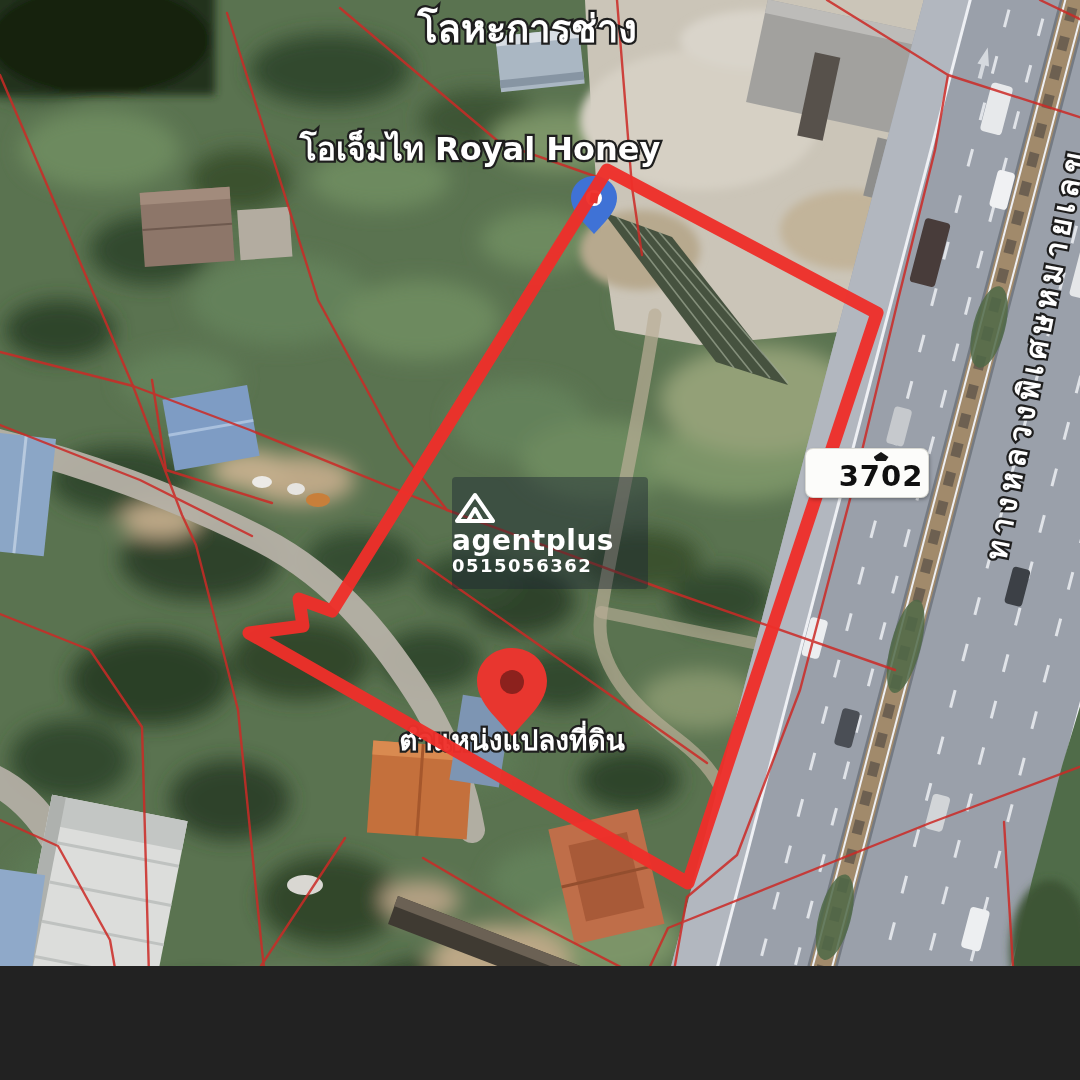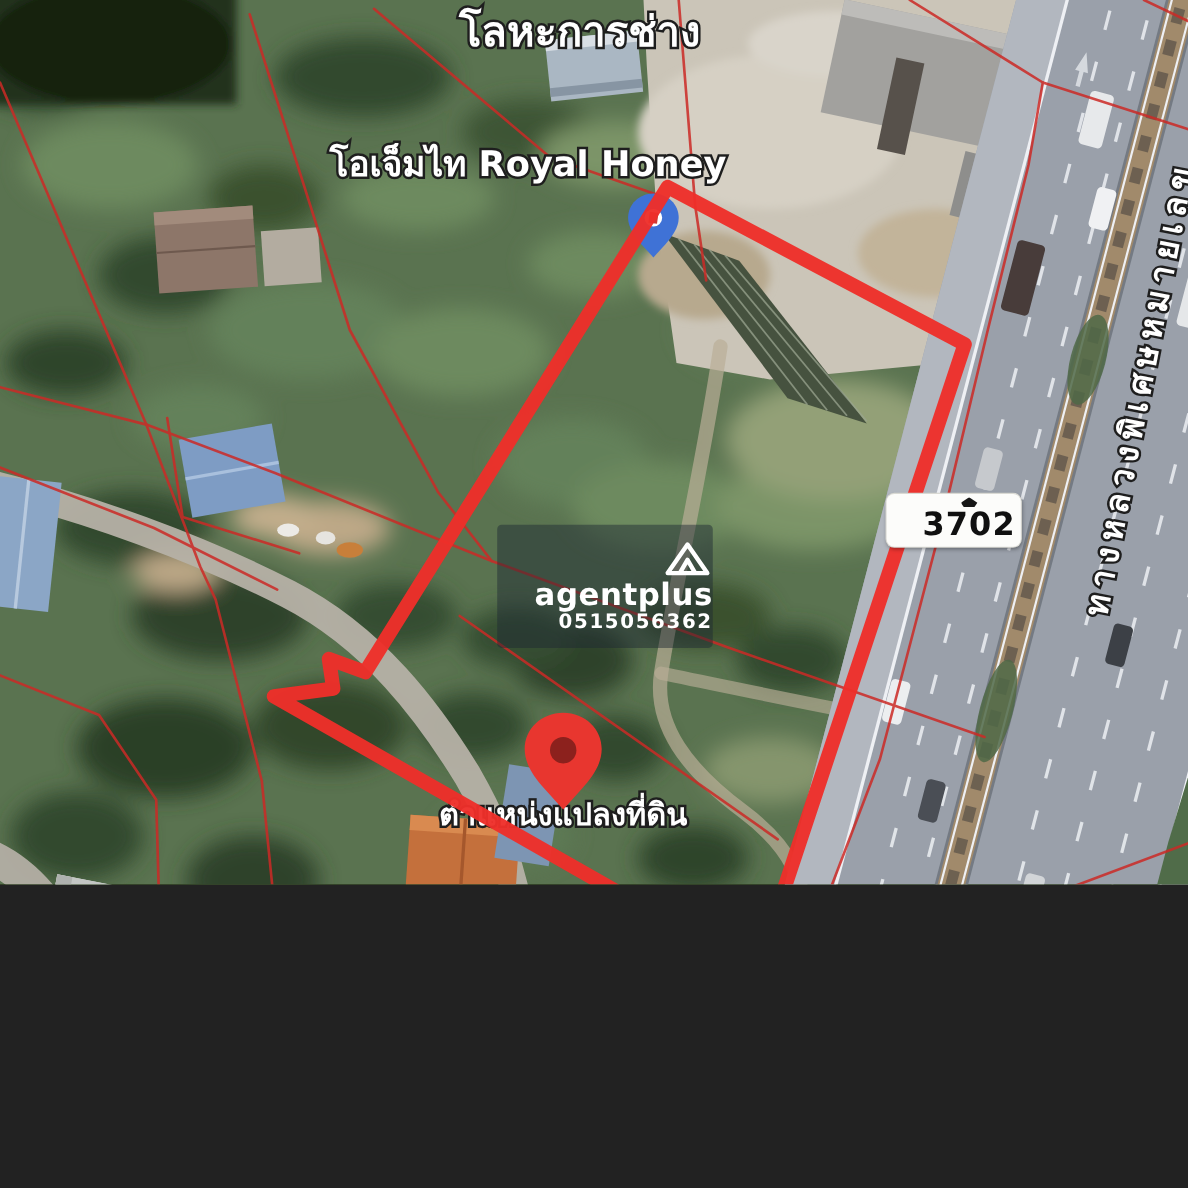--- a/index.html
+++ b/index.html
@@ -1,31 +1,31 @@
 <!DOCTYPE html>
 <html><head>
 <meta charset="utf-8">
 <style>
   html,body{margin:0;padding:0;background:#222;}
-  #app{position:relative;width:1080px;height:804px;overflow:hidden;background:#4d7c0f;
+  #app{position:relative;width:1080px;height:966px;overflow:hidden;background:#0369a1;
        font-family:"DejaVu Sans",sans-serif;}
   #map-art{position:absolute;left:0;top:0;z-index:1;}
   .maplabel{font-family:"DejaVu Sans",sans-serif;font-weight:700;fill:#ffffff;
             stroke:#1e1e1e;stroke-width:4.5px;paint-order:stroke;text-anchor:middle;}
   .overlay{position:absolute;z-index:6;}
   
   #route-shield{left:806px;top:449px;width:94px;height:48px;background:#fcfcfa;
     border-radius:7px;box-shadow:0 0 0 1px #d9d9d3,1px 2px 4px rgba(0,0,0,.4);
     display:flex;flex-direction:column;align-items:center;justify-content:flex-start;padding-left:28px;}
   #shield-crest{width:15px;height:9px;margin-top:3px;background:#161616;
     clip-path:polygon(50% 0,100% 55%,82% 100%,18% 100%,0 55%);}
   #shield-number{font-size:29px;font-weight:700;color:#101010;letter-spacing:1px;line-height:1.1;}
   
   #watermark{left:452px;top:477px;width:196px;height:112px;background:rgba(30,40,52,.47);
-    border-radius:4px;display:flex;flex-direction:column;align-items:flex-end;justify-content:center;}
+    border-radius:4px;display:flex;flex-direction:column;align-items:flex-start;justify-content:center;}
   #wm-brand{color:#fff;font-size:28px;font-weight:600;letter-spacing:.5px;line-height:1.05;}
   #wm-phone{color:#fff;font-size:18px;font-weight:700;letter-spacing:1.5px;line-height:1.1;}
 </style>
 </head>
 <body>
 
 <div id="app">
 
 <svg id="map-art" width="1080" height="1080" viewBox="0 0 1080 1080">
   <defs>

